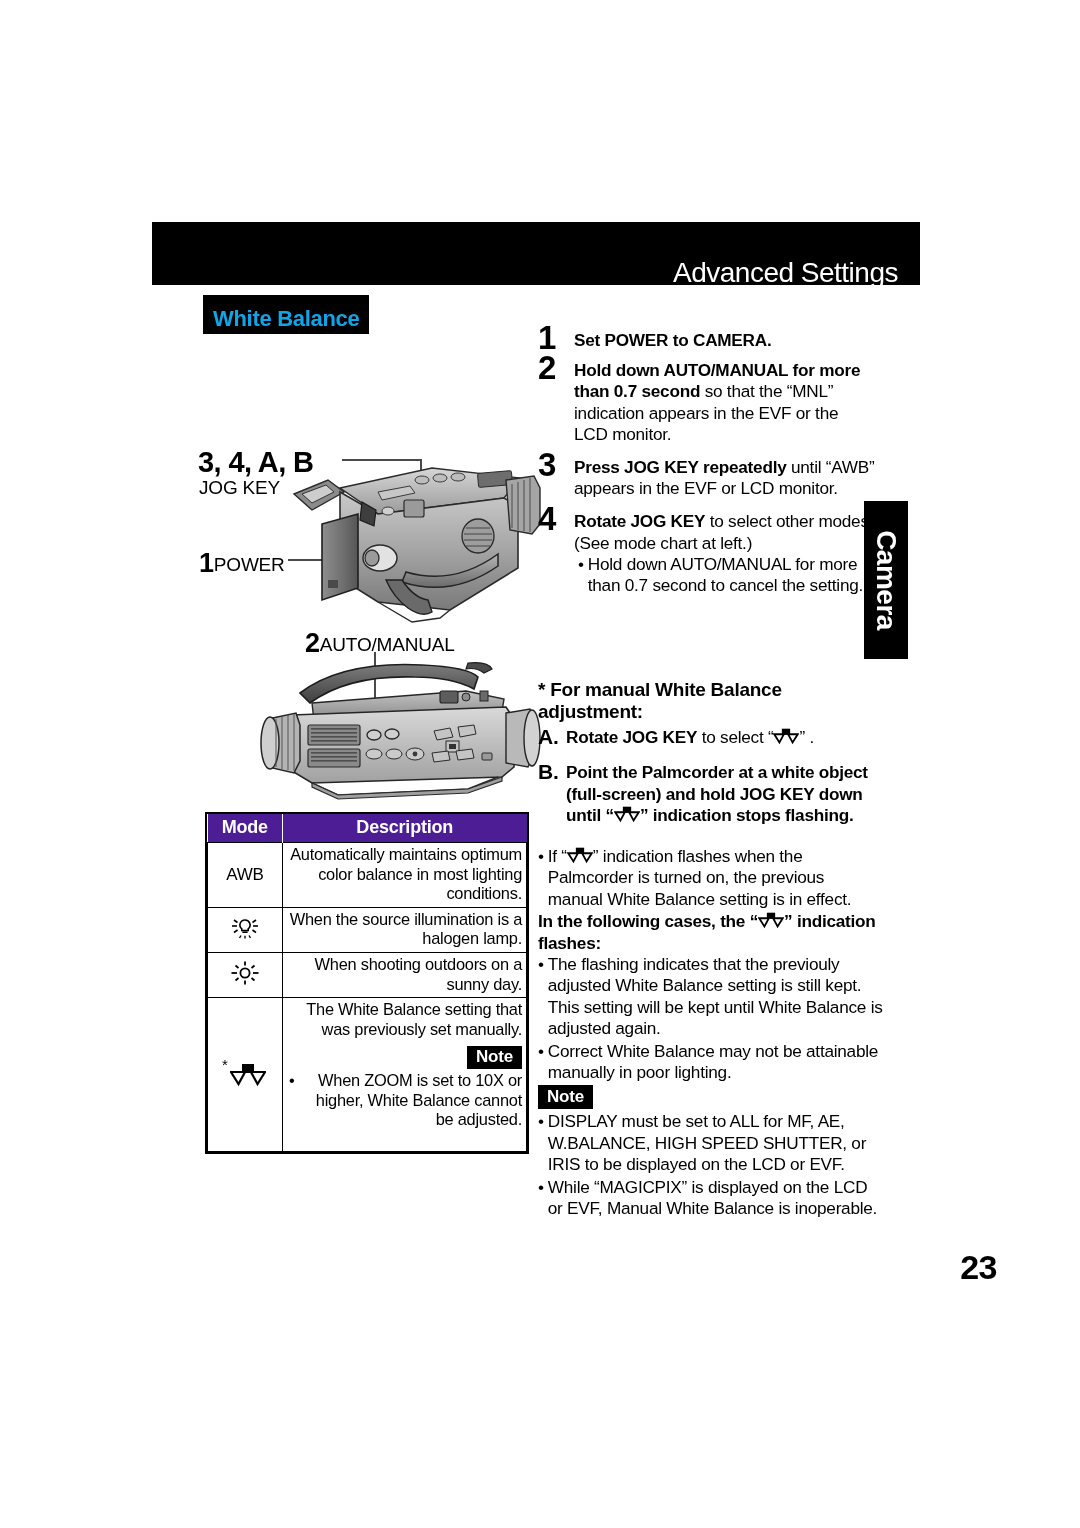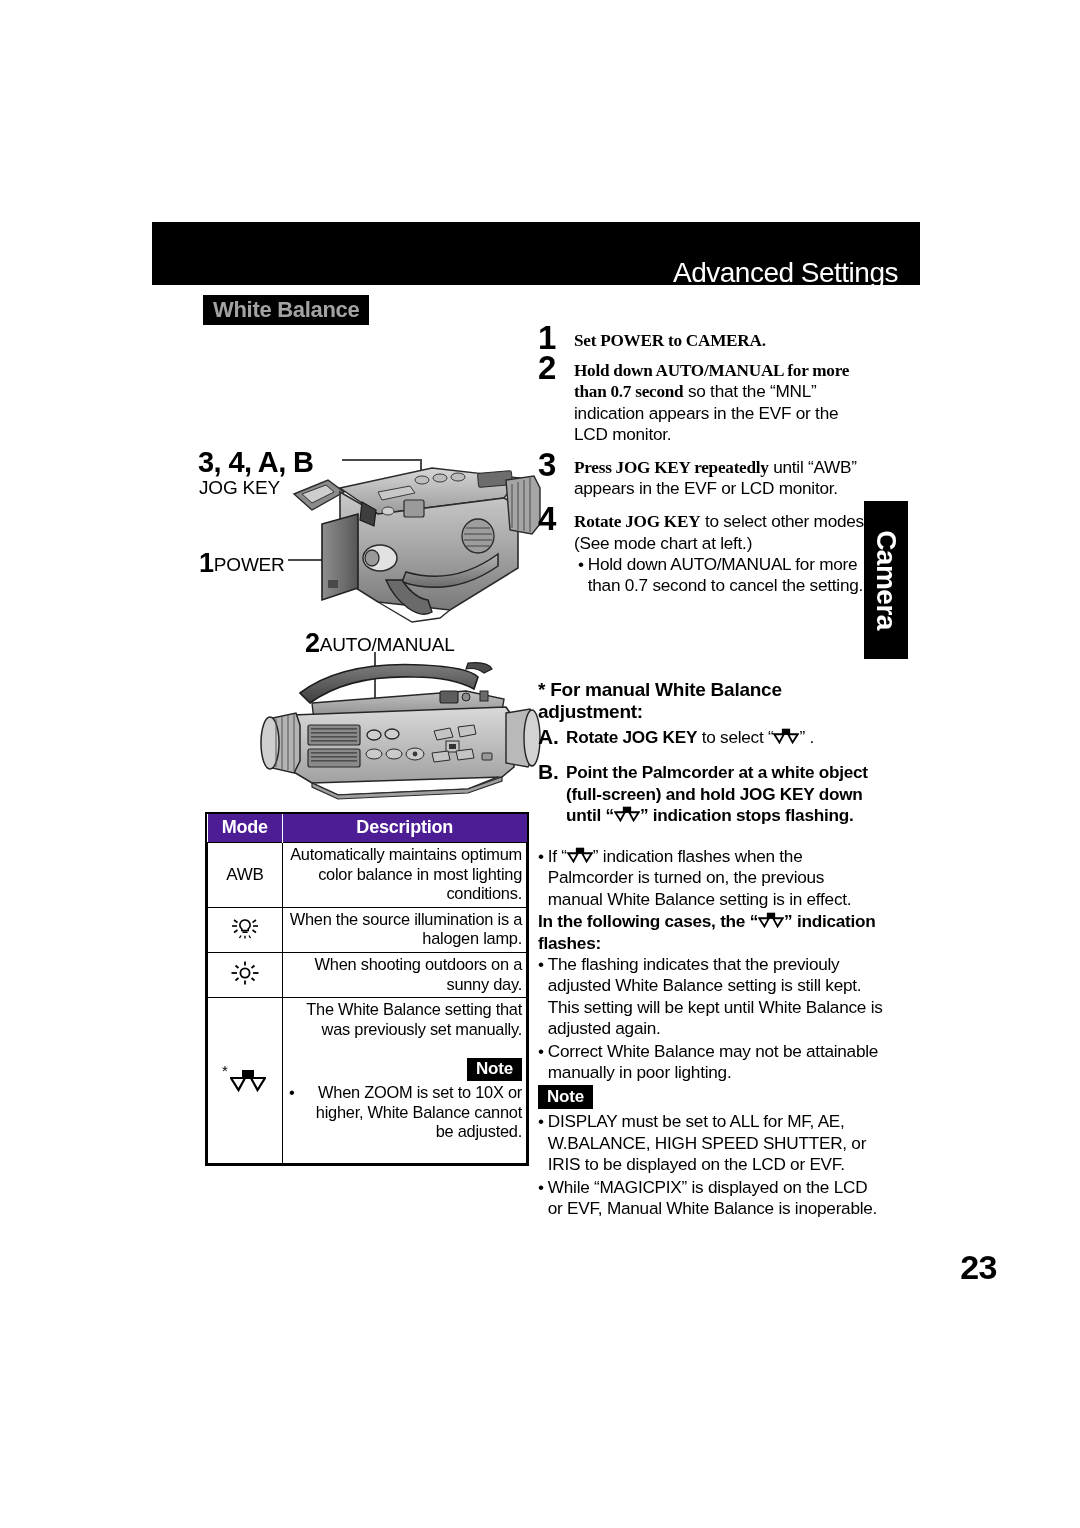--- a/index.html
+++ b/index.html
@@ -44,24 +44,24 @@
     white-space: nowrap;
     margin-top: 20px;
   }
 
   
   .section-chip {
     position: absolute;
     left: 203px;
     top: 295px;
     background: #000;
-    color: #a3a3a3;
+    color: #0ea5e9;
     font-size: 22px;
     font-weight: bold;
-    padding: 3px 10px 4px 10px;
+    padding: 12px 10px 4px 10px;
     letter-spacing: -0.3px;
     line-height: 1.05;
   }
 
   
   .intro {
     position: absolute;
     left: 203px;
     top: 329px;
     width: 350px;
@@ -180,21 +180,21 @@
     letter-spacing: -0.25px;
   }
   .step .stepnum {
     position: absolute;
     left: 0;
     top: -9px;
     font-size: 33px;
     font-weight: bold;
     line-height: 1;
   }
-  .step b { font-weight: bold; font-family: Liberation Serif, serif; }
+  .step b { font-weight: bold; }
   .sub-bullet {
     display: flex;
     gap: 4px;
     padding-left: 4px;
   }
 
   .manual-head {
     position: absolute;
     left: 538px;
     top: 679px;
@@ -507,21 +507,21 @@
             <div style="position:relative; width:46px; height:42px; margin:0 auto;">
               <span style="position:absolute; left:0; top:2px; font-size:15px;">*</span>
               <svg style="position:absolute; left:8px; top:10px;" width="36" height="26" viewBox="0 0 36 26">
                 <rect x="12" y="1" width="12" height="9" fill="#000"></rect>
                 <path d="M1 9 L15 9 L8.5 21 Z" fill="none" stroke="#000" stroke-width="2.2"></path>
                 <path d="M21 9 L35 9 L27.5 21 Z" fill="none" stroke="#000" stroke-width="2.2"></path>
               </svg>
             </div>
           </td>
           <td>
-            <div style="margin-bottom:16px;">The White Balance setting that was previously set manually.</div>
+            <div style="margin-bottom:4px;">The White Balance setting that was previously set manually.</div>
             <div class="note-chip">Note</div>
             <div class="bullet-line">
               <span class="dot">•</span>
               <span>When ZOOM is set to 10X or higher, White Balance cannot be adjusted.</span>
             </div>
             <div style="height:18px;"></div>
           </td>
         </tr>
       </tbody>
     </table>

